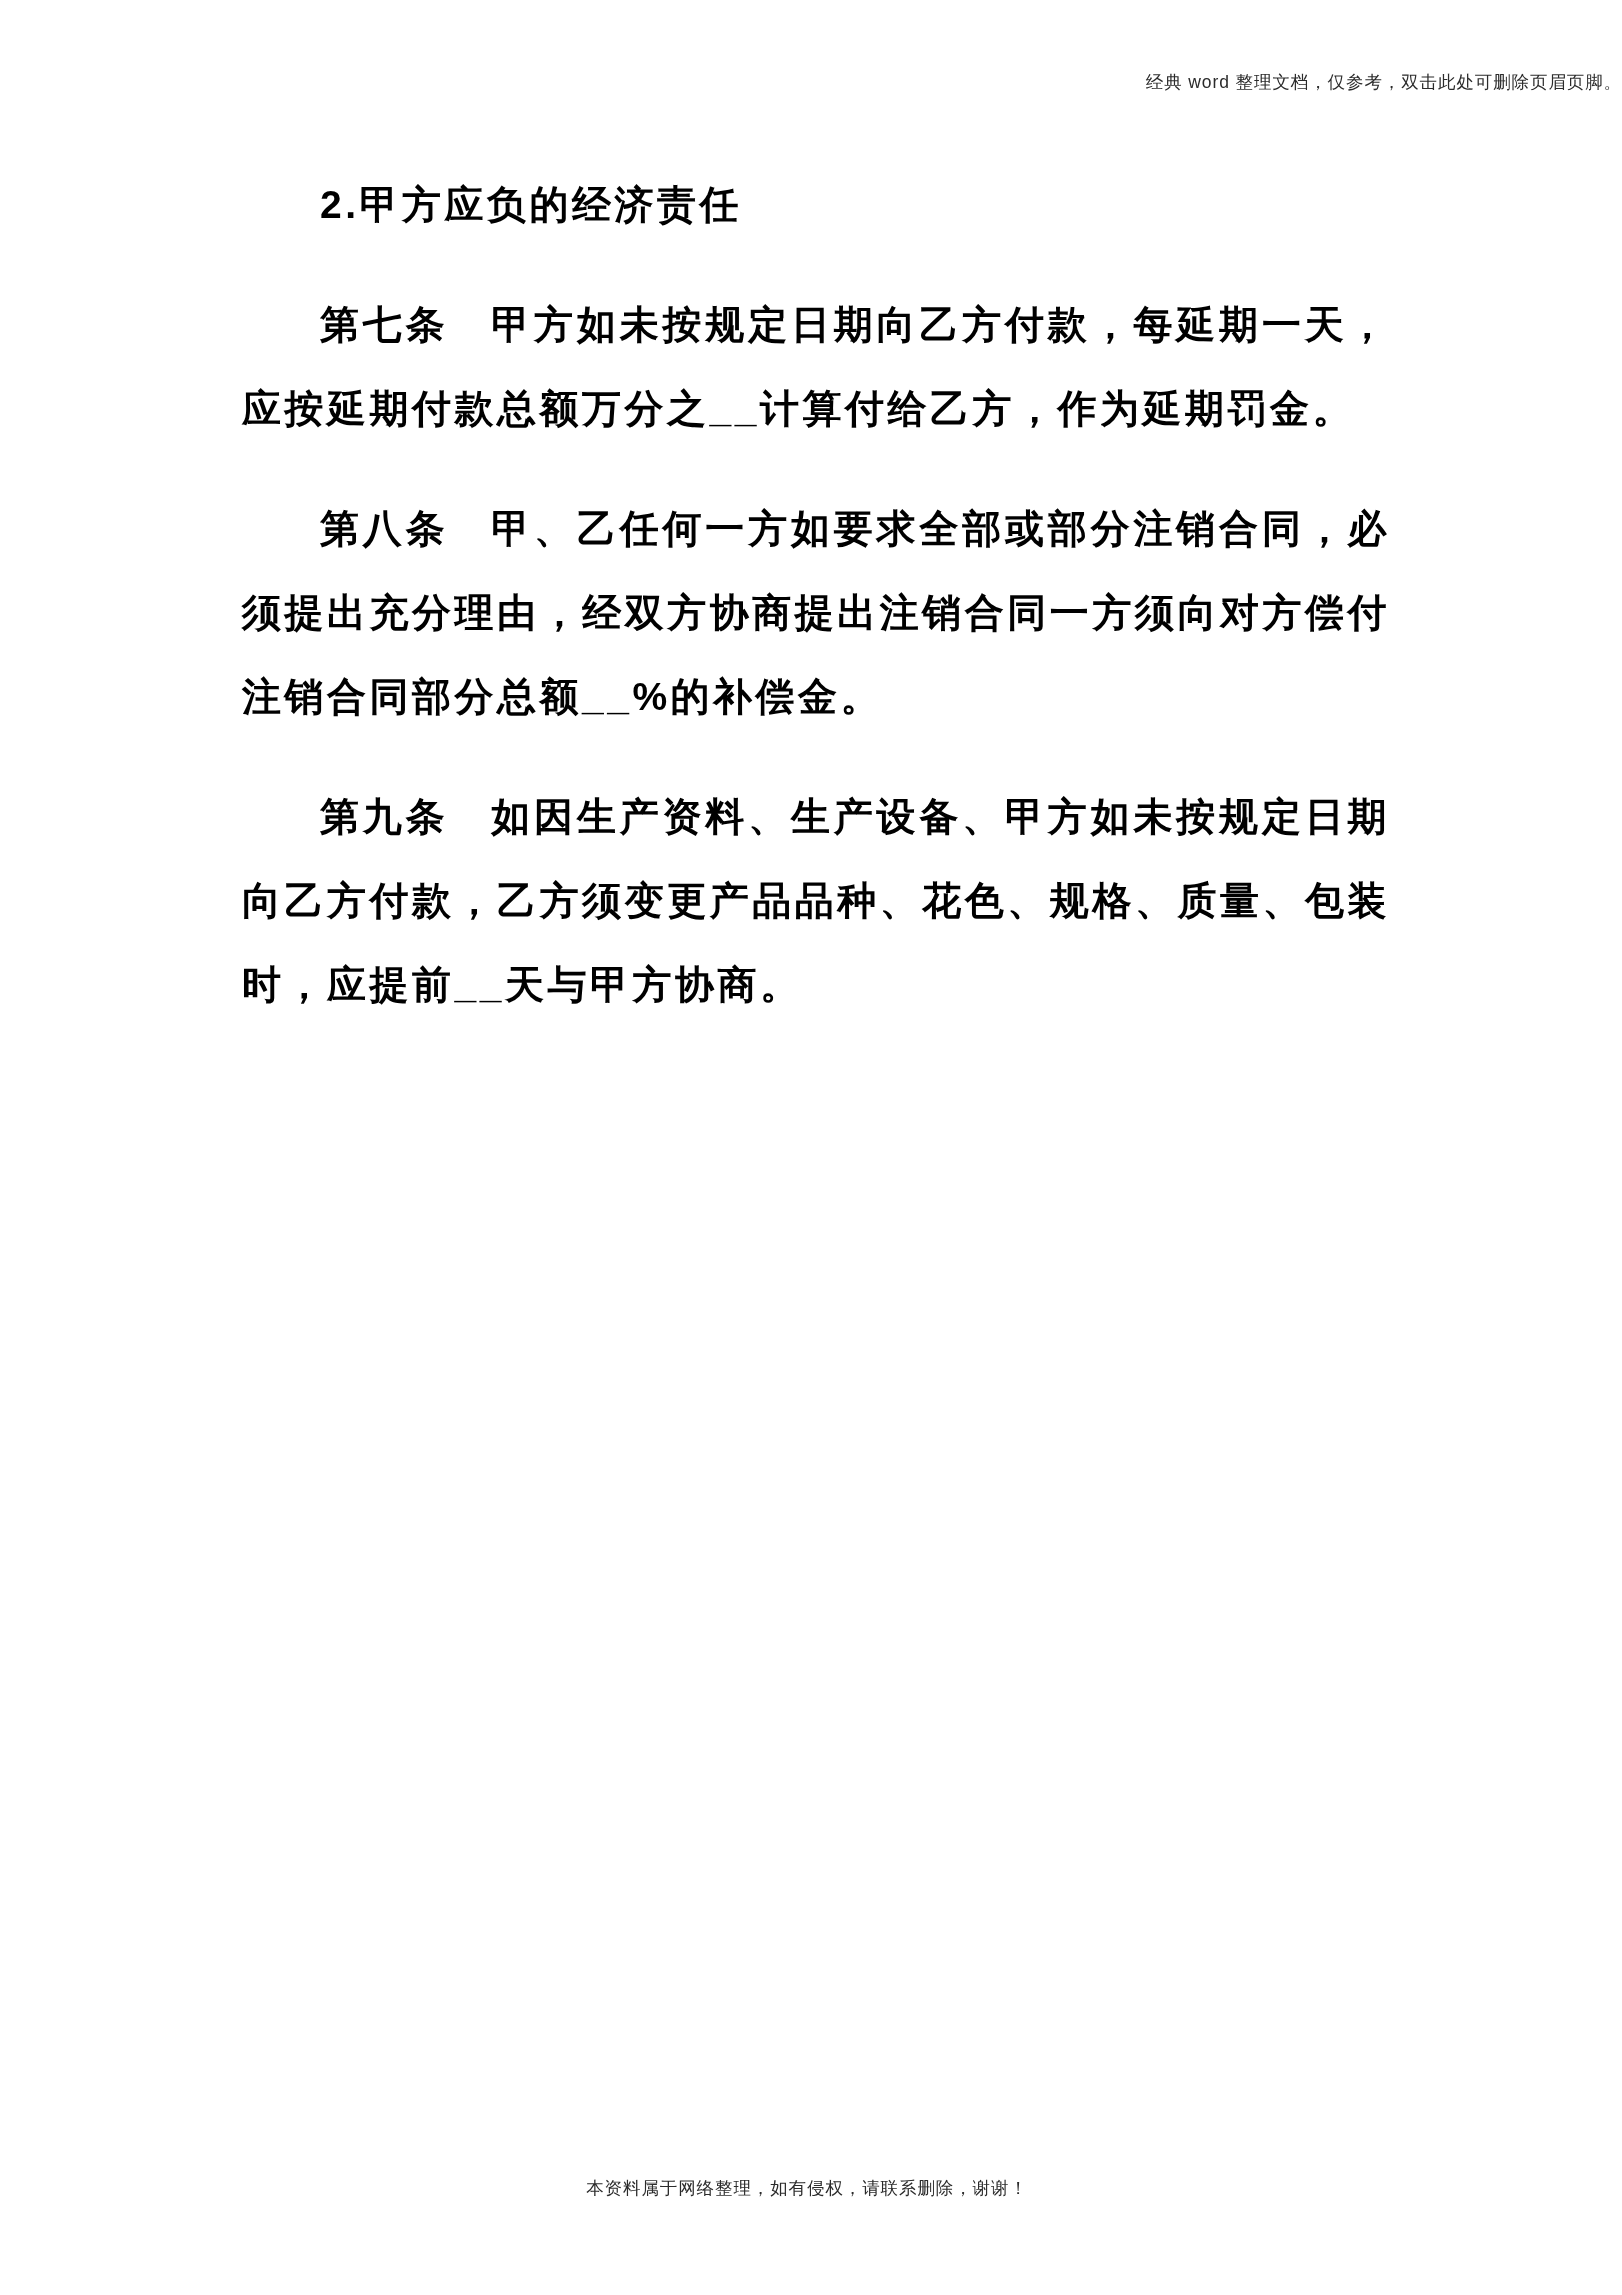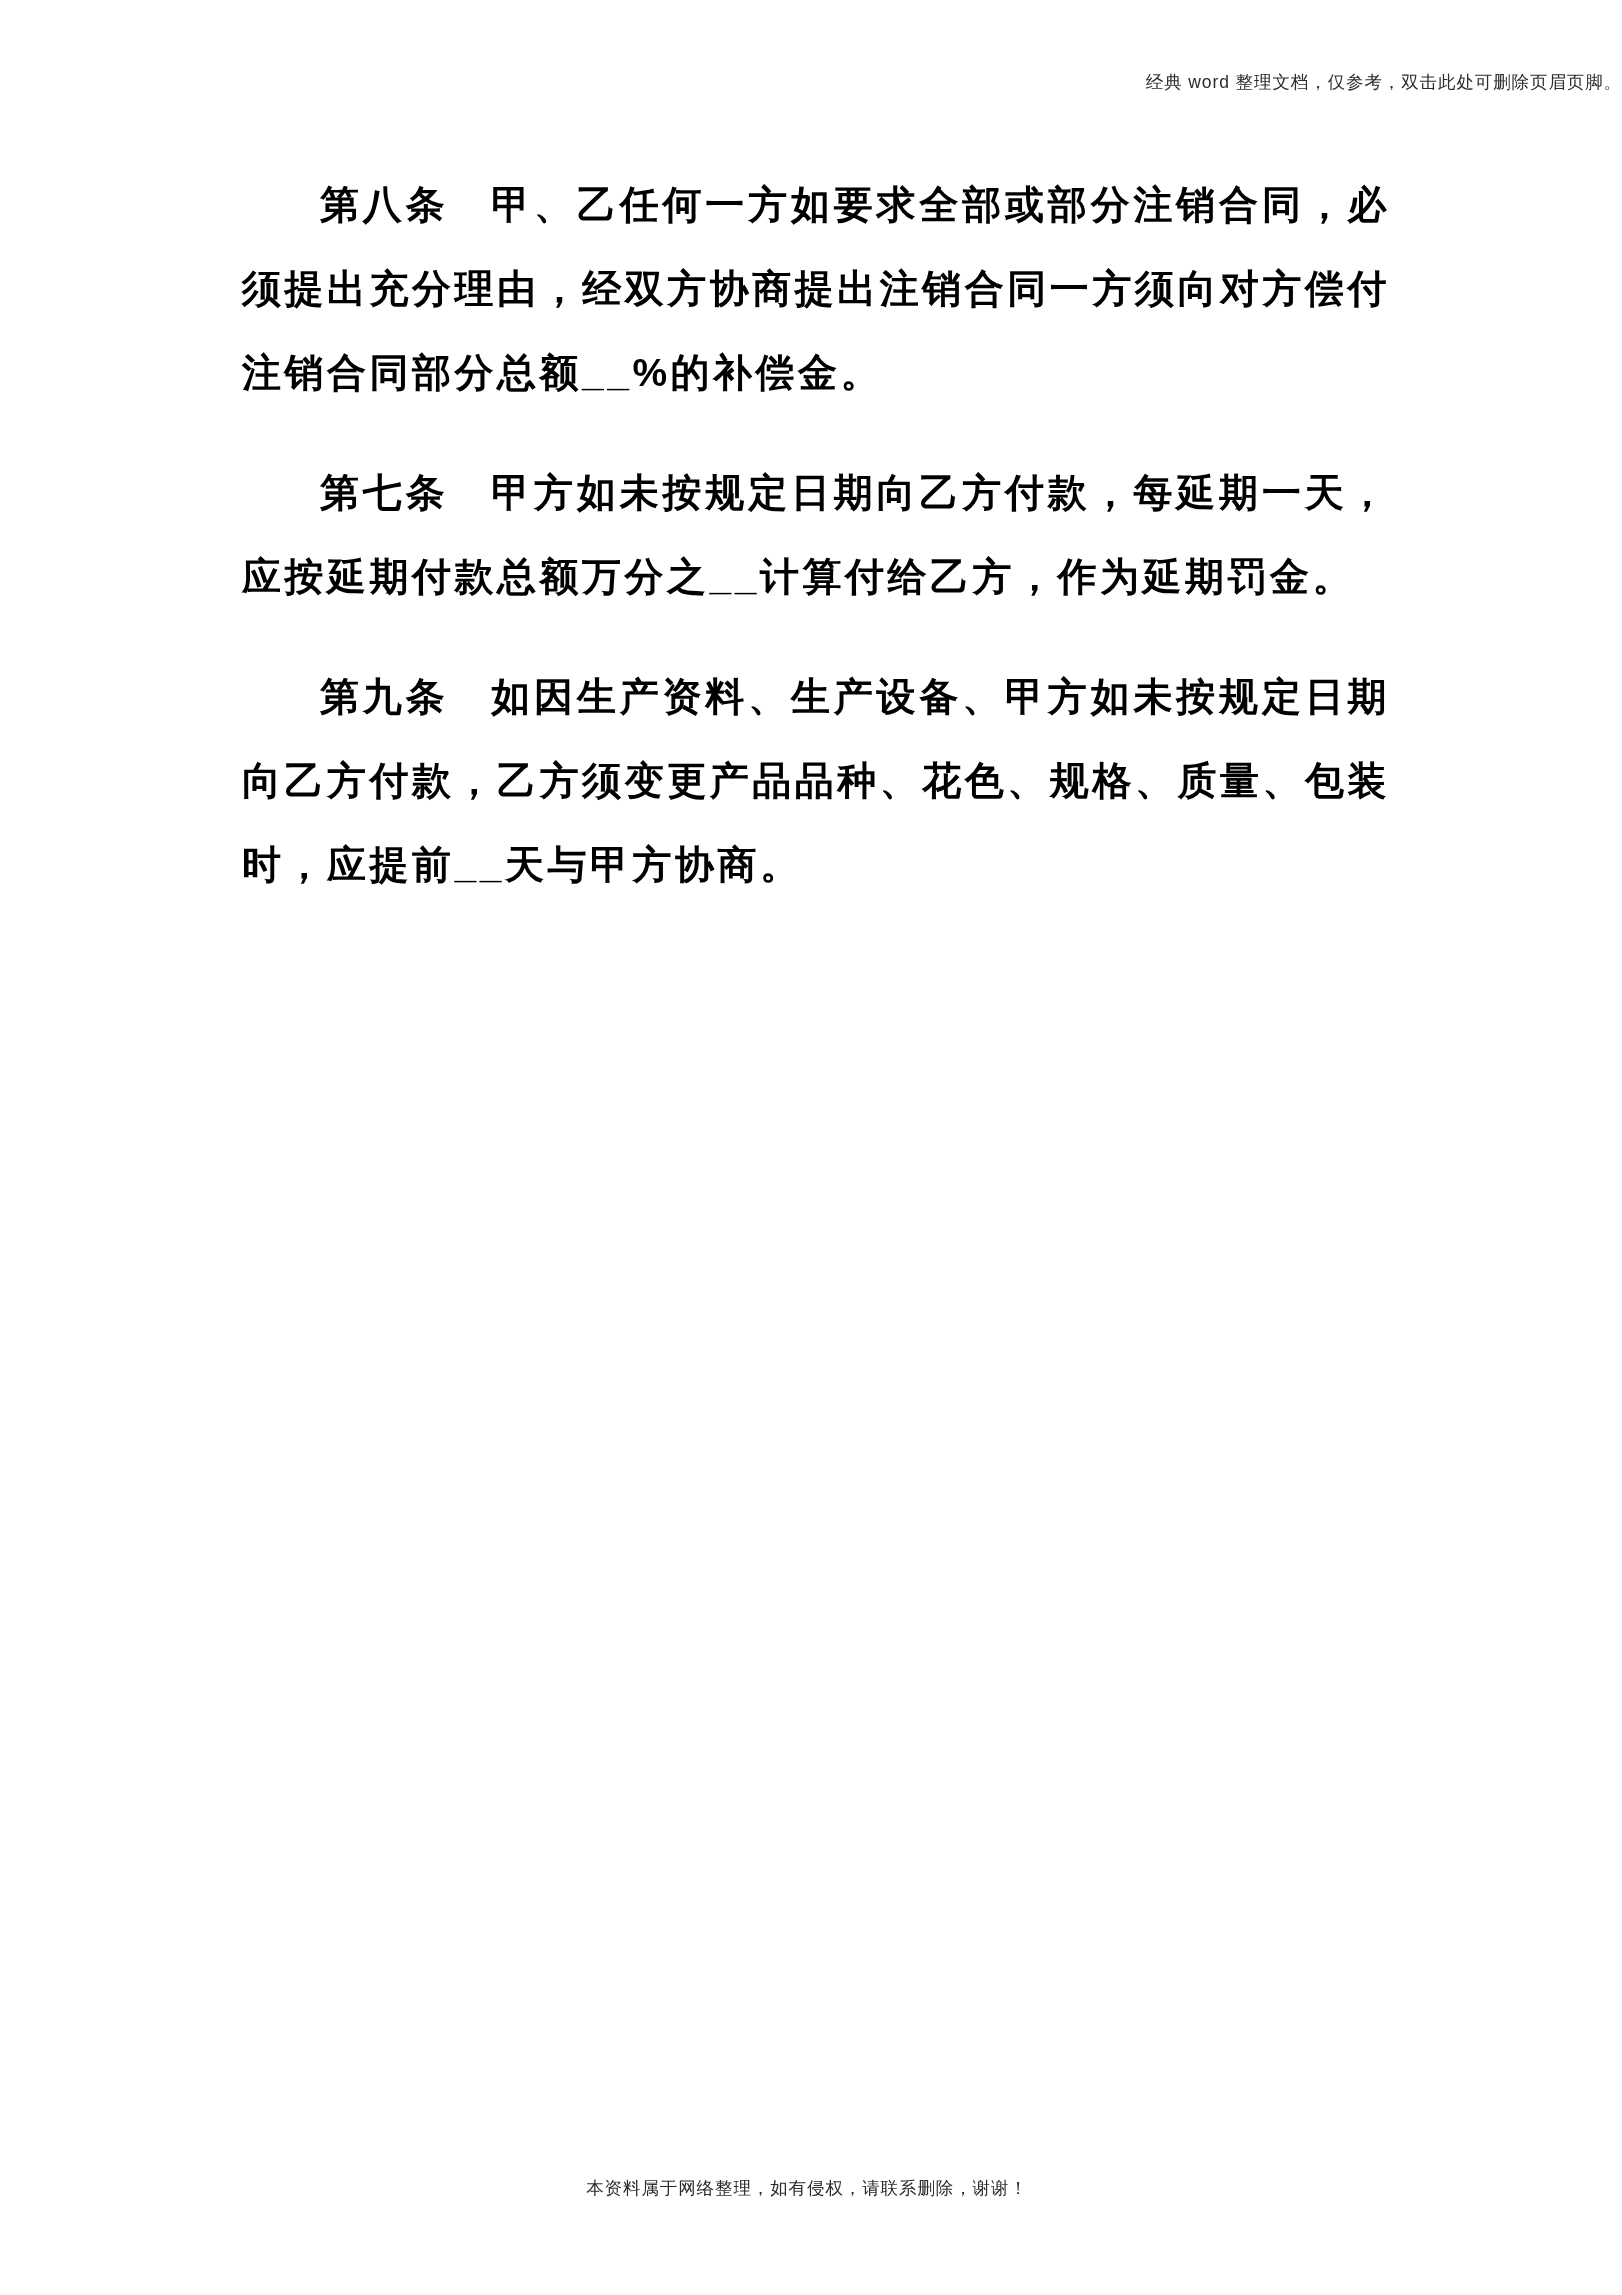--- a/index.html
+++ b/index.html
@@ -58,21 +58,22 @@
   }
 </style>
 </head>
 <body>
 
 <div class="page">
 
   <div class="page-header">经典 word 整理文档，仅参考，双击此处可删除页眉页脚。</div>
 
   <div class="doc-body">
+    <p>2.甲方应负的经济责任</p>
+    <p>第七条　甲方如未按规定日期向乙方付款，每延期一天，应按延期付款总额万分之__计算付给乙方，作为延期罚金。</p>
     <p>第八条　甲、乙任何一方如要求全部或部分注销合同，必须提出充分理由，经双方协商提出注销合同一方须向对方偿付注销合同部分总额__%的补偿金。</p>
-    <p>第七条　甲方如未按规定日期向乙方付款，每延期一天，应按延期付款总额万分之__计算付给乙方，作为延期罚金。</p>
     <p>第九条　如因生产资料、生产设备、甲方如未按规定日期向乙方付款，乙方须变更产品品种、花色、规格、质量、包装时，应提前__天与甲方协商。</p>
   </div>
 
   <div class="page-footer">本资料属于网络整理，如有侵权，请联系删除，谢谢！</div>
 
 </div>
 
 
 </body></html>

